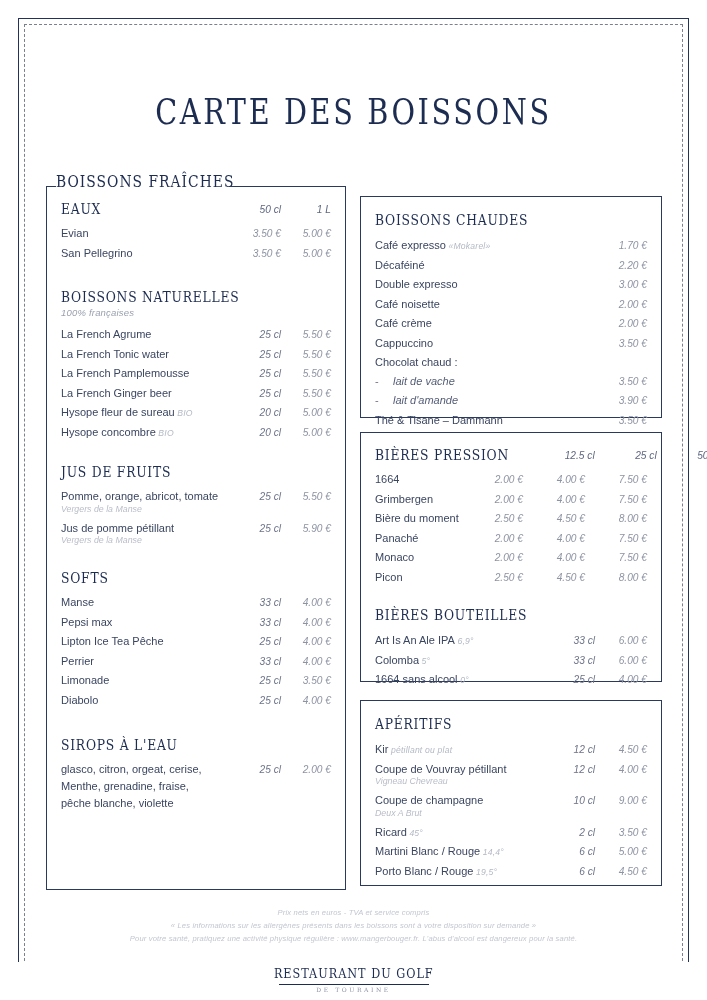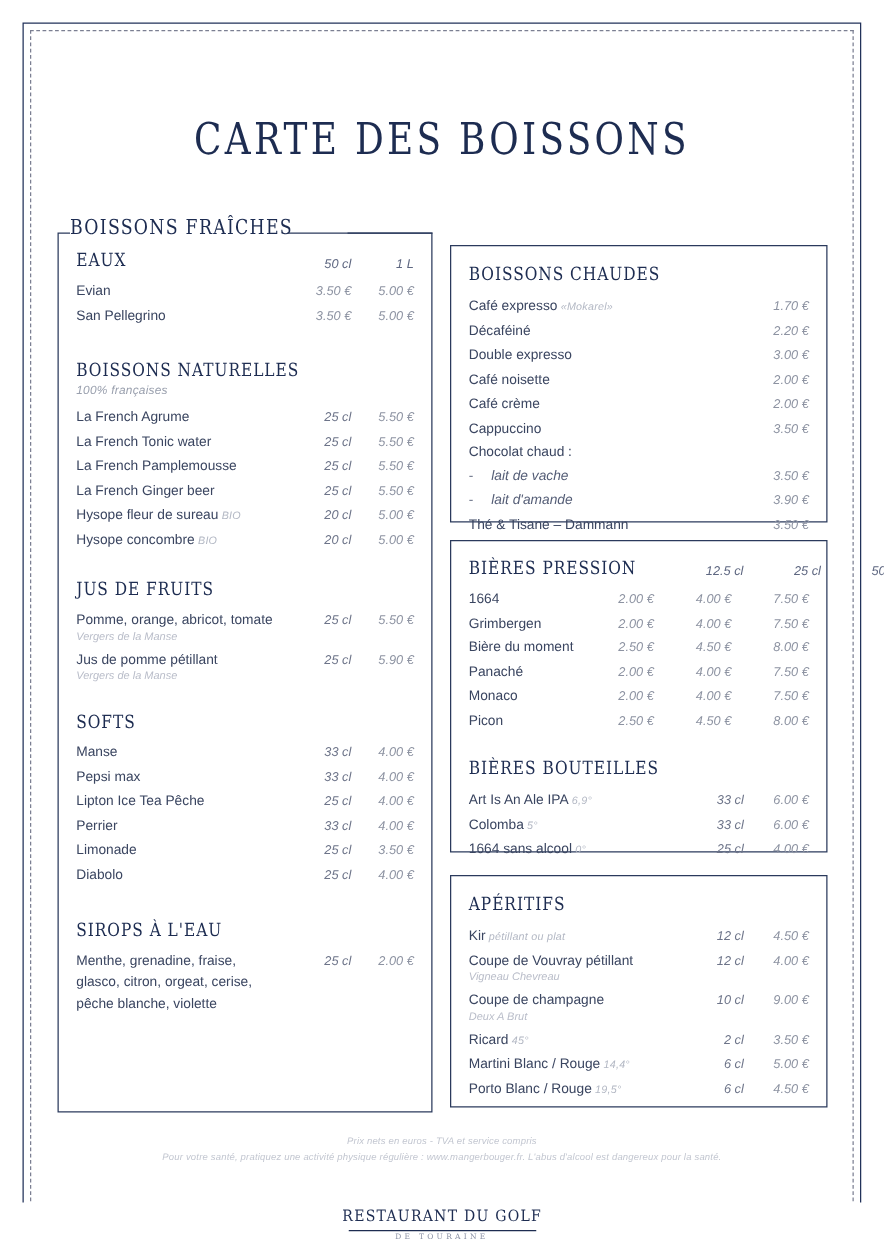--- a/index.html
+++ b/index.html
@@ -120,21 +120,21 @@
   .sect-sub {
     font-size: 9.5px;
     font-style: italic;
     color: #9aa0ae;
     margin-top: 2px;
     letter-spacing: 0.2px;
   }
   .sect-block { margin-bottom: 4px; }
   .sect-head-row {
     display: flex;
-    align-items: flex-end;
+    align-items: center;
     justify-content: space-between;
   }
 
   
   .rows { margin-top: 7px; }
   .row {
     display: flex;
     align-items: baseline;
     font-size: 11px;
     line-height: 18.5px;
@@ -350,22 +350,22 @@
           <div class="row">
             <div class="nm">Diabolo</div>
             <div class="vol lw-vol">25 cl</div>
             <div class="pr lw-p2">4.00 €</div>
           </div>
         </div>
       </div>
       <div class="sect-block"><div class="sect-head">SIROPS À L'EAU</div><div class="rows">
           <div class="multi">
             <div class="nm">
+              <div>glasco, citron, orgeat, cerise,</div>
               <div>Menthe, grenadine, fraise,</div>
-              <div>glasco, citron, orgeat, cerise,</div>
               <div>pêche blanche, violette</div>
             </div>
             <div class="vol lw-vol">25 cl</div>
             <div class="pr lw-p2">2.00 €</div>
           </div>
         </div></div>
     </div>
 </div>
 <div class="banner">
   <span class="banner-text">BOISSONS FRAÎCHES</span>
@@ -511,20 +511,21 @@
         <div class="row">
           <div class="nm">Porto Blanc / Rouge<span class="ann"> 19,5°</span></div>
           <div class="vol rw-vol">6 cl</div>
           <div class="pr rw-price">4.50 €</div>
         </div>
       </div></div>
 </div>
 
 <div class="footer">
   <div>Prix nets en euros - TVA et service compris</div>
+  <div>« Les informations sur les allergènes présents dans les boissons sont à votre disposition sur demande »</div>
   <div>Pour votre santé, pratiquez une activité physique régulière : www.mangerbouger.fr. L'abus d'alcool est dangereux pour la santé.</div>
 </div>
 
 <div class="logo">
   <div class="logo-main">RESTAURANT DU GOLF</div>
   <div class="logo-rule"></div>
   <div class="logo-sub">DE TOURAINE</div>
 </div>
 
 </body></html>

